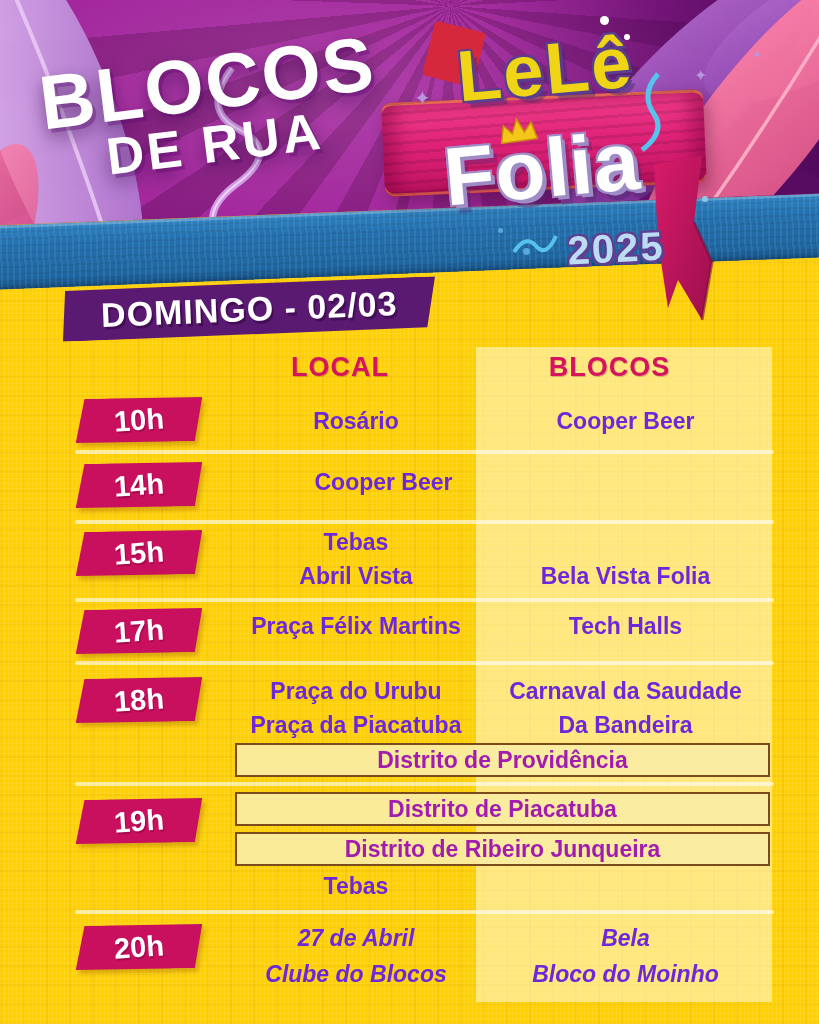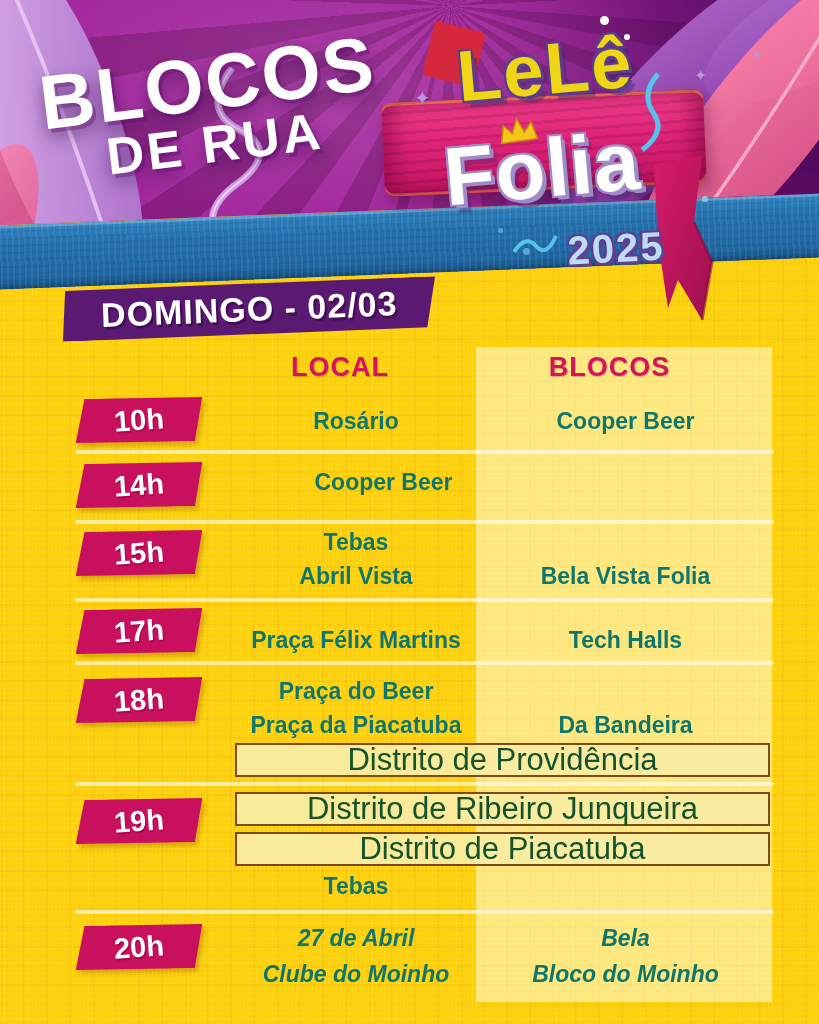--- a/index.html
+++ b/index.html
@@ -117,31 +117,31 @@
   }
   .badge-shape{
     width:100%;height:100%;background:#c9105f;transform:rotate(-2deg);
     clip-path:polygon(8% 0,100% 5%,93% 100%,0 95%);
     display:flex;align-items:center;justify-content:center;
   }
   .badge-shape span{color:#fff;font-size:29px;font-weight:bold;transform:rotate(-2deg);
     text-shadow:1px 2px 0 rgba(120,0,50,.4);}
   .cells{margin-left:160px;width:539px;}
   .duo{display:flex;height:28px;align-items:center;}
-  .local,.bloco{font-size:23px;font-weight:bold;color:#0f766e;text-align:center;line-height:28px;}
+  .local,.bloco{font-size:23px;font-weight:bold;color:#6d28d9;text-align:center;line-height:28px;}
   .local{width:242px;}
   .bloco{width:297px;}
   .district-box{
     margin-left:160px;width:531px;height:30px;border:2px solid #7c4b1d;
     background:rgba(250,236,161,.95);display:flex;align-items:center;justify-content:center;
   }
-  .district-box span{font-size:31px;font-weight:normal;color:#14532d;}
+  .district-box span{font-size:23px;font-weight:bold;color:#a21caf;}
   .sep{position:absolute;left:75px;width:699px;height:4px;border-radius:2px;z-index:2;
     background:rgba(255,255,255,.6);}
-  .mt4{margin-top:4px;} .mt6{margin-top:6px;} .mt8{margin-top:8px;font-style:italic;} .mt10{margin-top:24px;} .mt12{margin-top:12px;}
+  .mt4{margin-top:4px;} .mt6{margin-top:6px;} .mt8{margin-top:8px;font-style:italic;} .mt10{margin-top:10px;} .mt12{margin-top:12px;}
 </style>
 </head>
 <body>
 
 <div class="poster">
 
   <div class="blue-band"></div>
 
   <div class="purple-header">
     <svg class="feathers" width="819" height="300" viewBox="0 0 819 300">
@@ -286,44 +286,45 @@
   <div class="sep" style="top:661px;"></div>
 
   <div class="block" style="top:665px;height:115px;">
     <div class="badge" style="top:12px;">
       <div class="badge-shape">
           <span>18h</span>
         </div>
     </div>
     <div class="cells">
       <div class="duo mt12">
-        <div class="local">Praça do Beer</div>
+        <div class="local">Praça do Urubu</div>
+        <div class="bloco">Carnaval da Saudade</div>
       </div>
       <div class="duo mt6">
         <div class="local">Praça da Piacatuba</div>
         <div class="bloco">Da Bandeira</div>
       </div>
     </div>
     <div class="district-box mt4">
       <span>Distrito de Providência</span>
     </div>
   </div>
   <div class="sep" style="top:782px;"></div>
 
   <div class="block" style="top:786px;height:125px;">
     <div class="badge" style="top:12px;">
       <div class="badge-shape">
           <span>19h</span>
         </div>
     </div>
     <div class="district-box mt6">
+      <span>Distrito de Piacatuba</span>
+    </div>
+    <div class="district-box mt6">
       <span>Distrito de Ribeiro Junqueira</span>
-    </div>
-    <div class="district-box mt6">
-      <span>Distrito de Piacatuba</span>
     </div>
     <div class="cells">
       <div class="duo mt6">
         <div class="local">Tebas</div>
       </div>
     </div>
   </div>
   <div class="sep" style="top:910px;"></div>
 
   <div class="block" style="top:916px;height:86px;">
@@ -331,19 +332,19 @@
       <div class="badge-shape">
           <span>20h</span>
         </div>
     </div>
     <div class="cells">
       <div class="duo mt8">
         <div class="local">27 de Abril</div>
         <div class="bloco">Bela</div>
       </div>
       <div class="duo mt8">
-        <div class="local">Clube do Moinho</div>
+        <div class="local">Clube do Blocos</div>
         <div class="bloco">Bloco do Moinho</div>
       </div>
     </div>
   </div>
 
 </div>
 
 </body></html>

